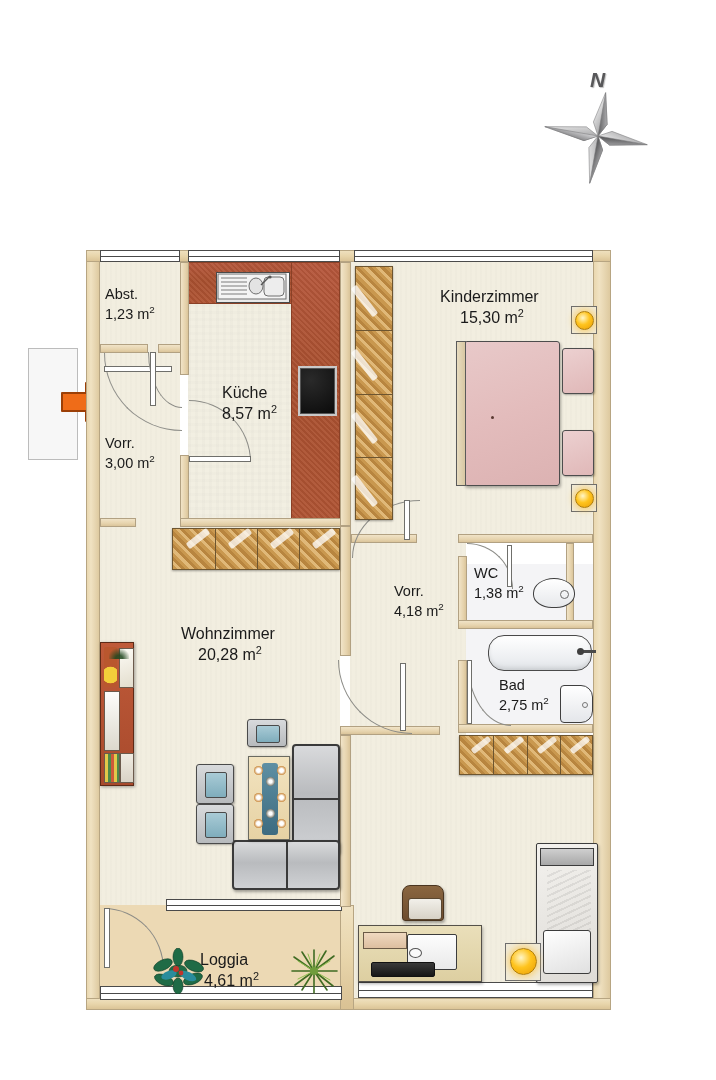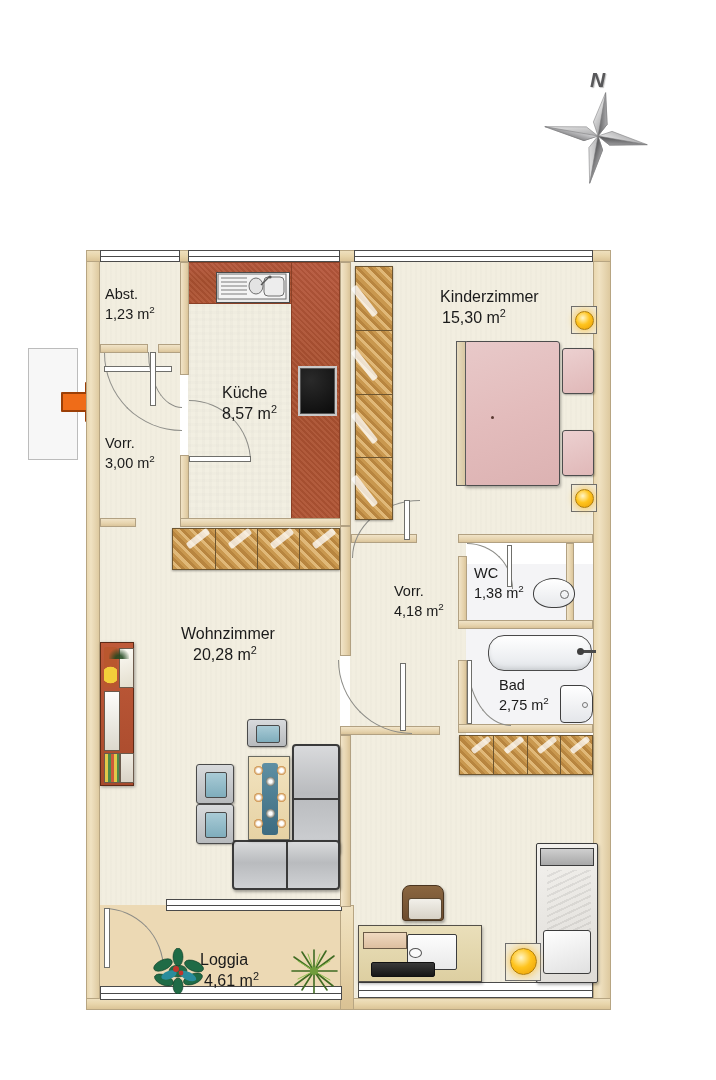--- a/index.html
+++ b/index.html
@@ -461,40 +461,40 @@
   <div class="lbl sm" style="left:105px;top:286px;">
     <div class="name">Abst.</div>
     <div class="area">1,23 m<sup>2</sup></div>
   </div>
   <div class="lbl" style="left:222px;top:383px;">
     <div class="name">Küche</div>
     <div class="area">8,57 m<sup>2</sup></div>
   </div>
   <div class="lbl" style="left:440px;top:287px;">
     <div class="name">Kinderzimmer</div>
-    <div class="area" style="margin-left:2px;">15,30 m<sup>2</sup></div>
+    <div class="area" style="margin-left:20px;">15,30 m<sup>2</sup></div>
   </div>
   <div class="lbl sm" style="left:105px;top:435px;">
     <div class="name">Vorr.</div>
     <div class="area">3,00 m<sup>2</sup></div>
   </div>
   <div class="lbl sm" style="left:394px;top:583px;">
     <div class="name">Vorr.</div>
     <div class="area">4,18 m<sup>2</sup></div>
   </div>
   <div class="lbl sm" style="left:474px;top:565px;">
     <div class="name">WC</div>
     <div class="area">1,38 m<sup>2</sup></div>
   </div>
   <div class="lbl sm" style="left:499px;top:677px;">
     <div class="name">Bad</div>
     <div class="area">2,75 m<sup>2</sup></div>
   </div>
   <div class="lbl" style="left:181px;top:624px;">
     <div class="name">Wohnzimmer</div>
-    <div class="area" style="margin-left:12px;">20,28 m<sup>2</sup></div>
+    <div class="area" style="margin-left:4px;text-align:center;">20,28 m<sup>2</sup></div>
   </div>
   <div class="lbl" style="left:200px;top:922px;margin-top:28px;">
     <div class="name">Loggia</div>
     <div class="area" style="margin-left:4px;">4,61 m<sup>2</sup></div>
   </div>
 
 </div>
 
 </body></html>

